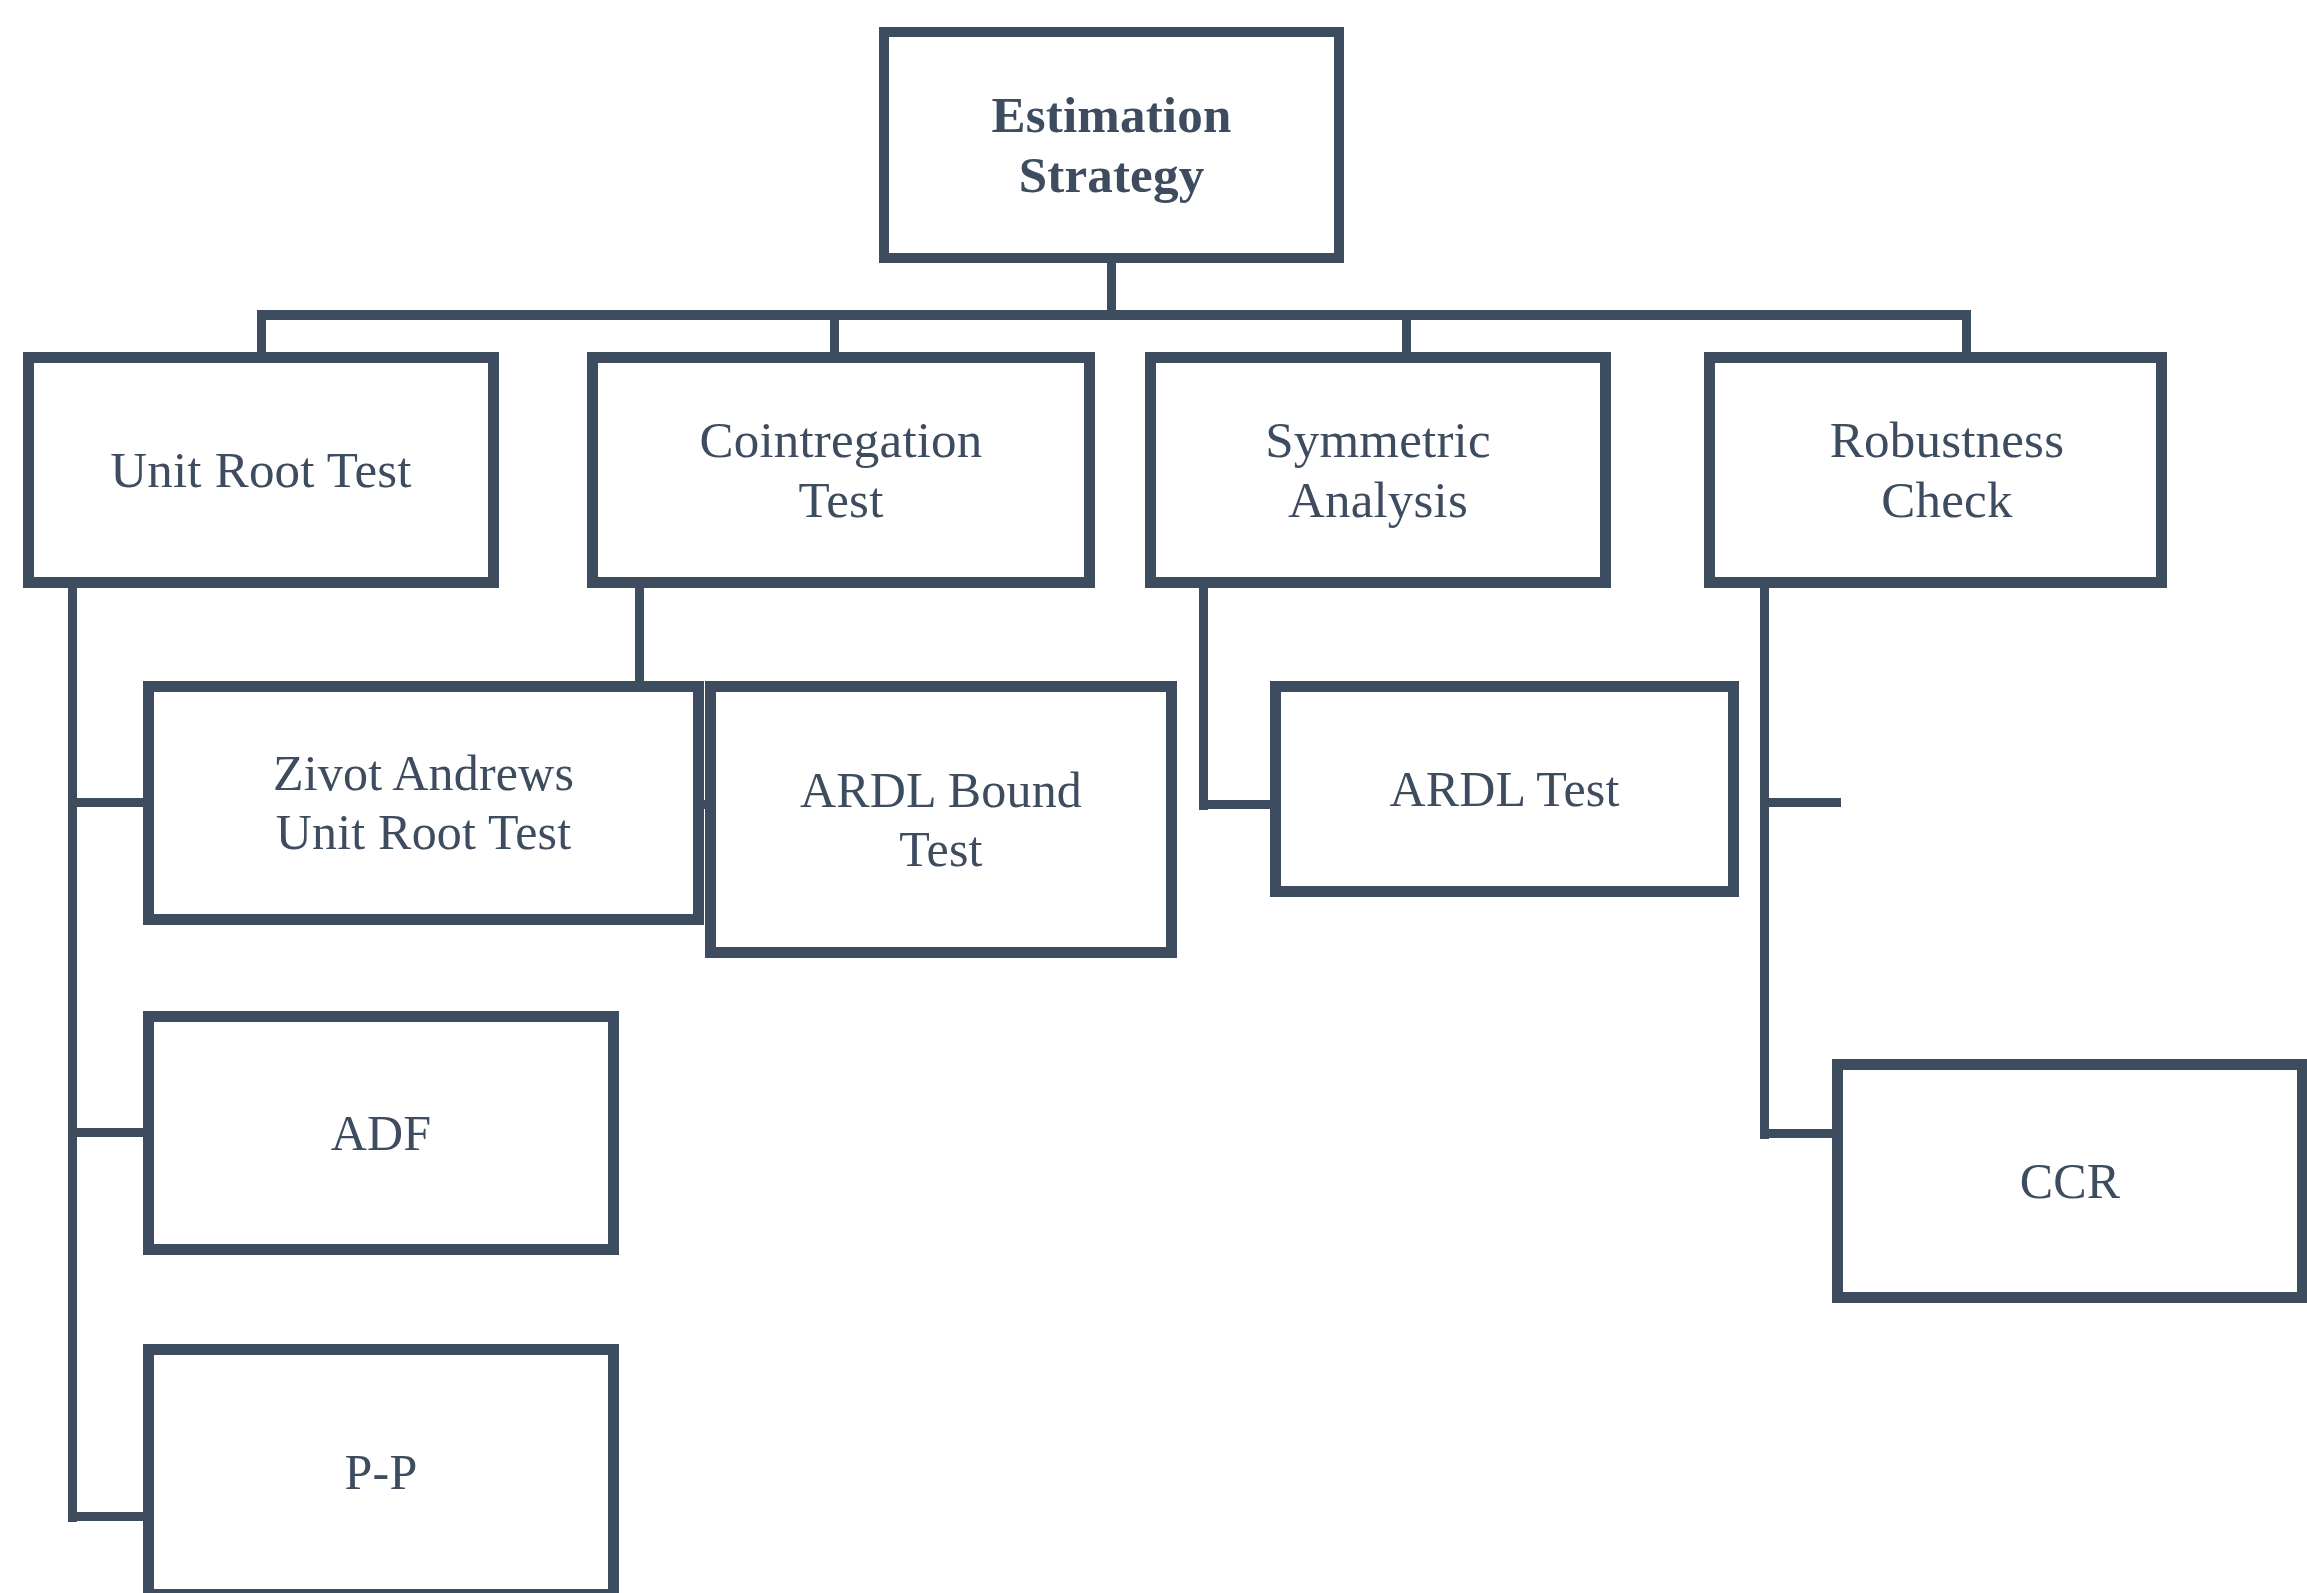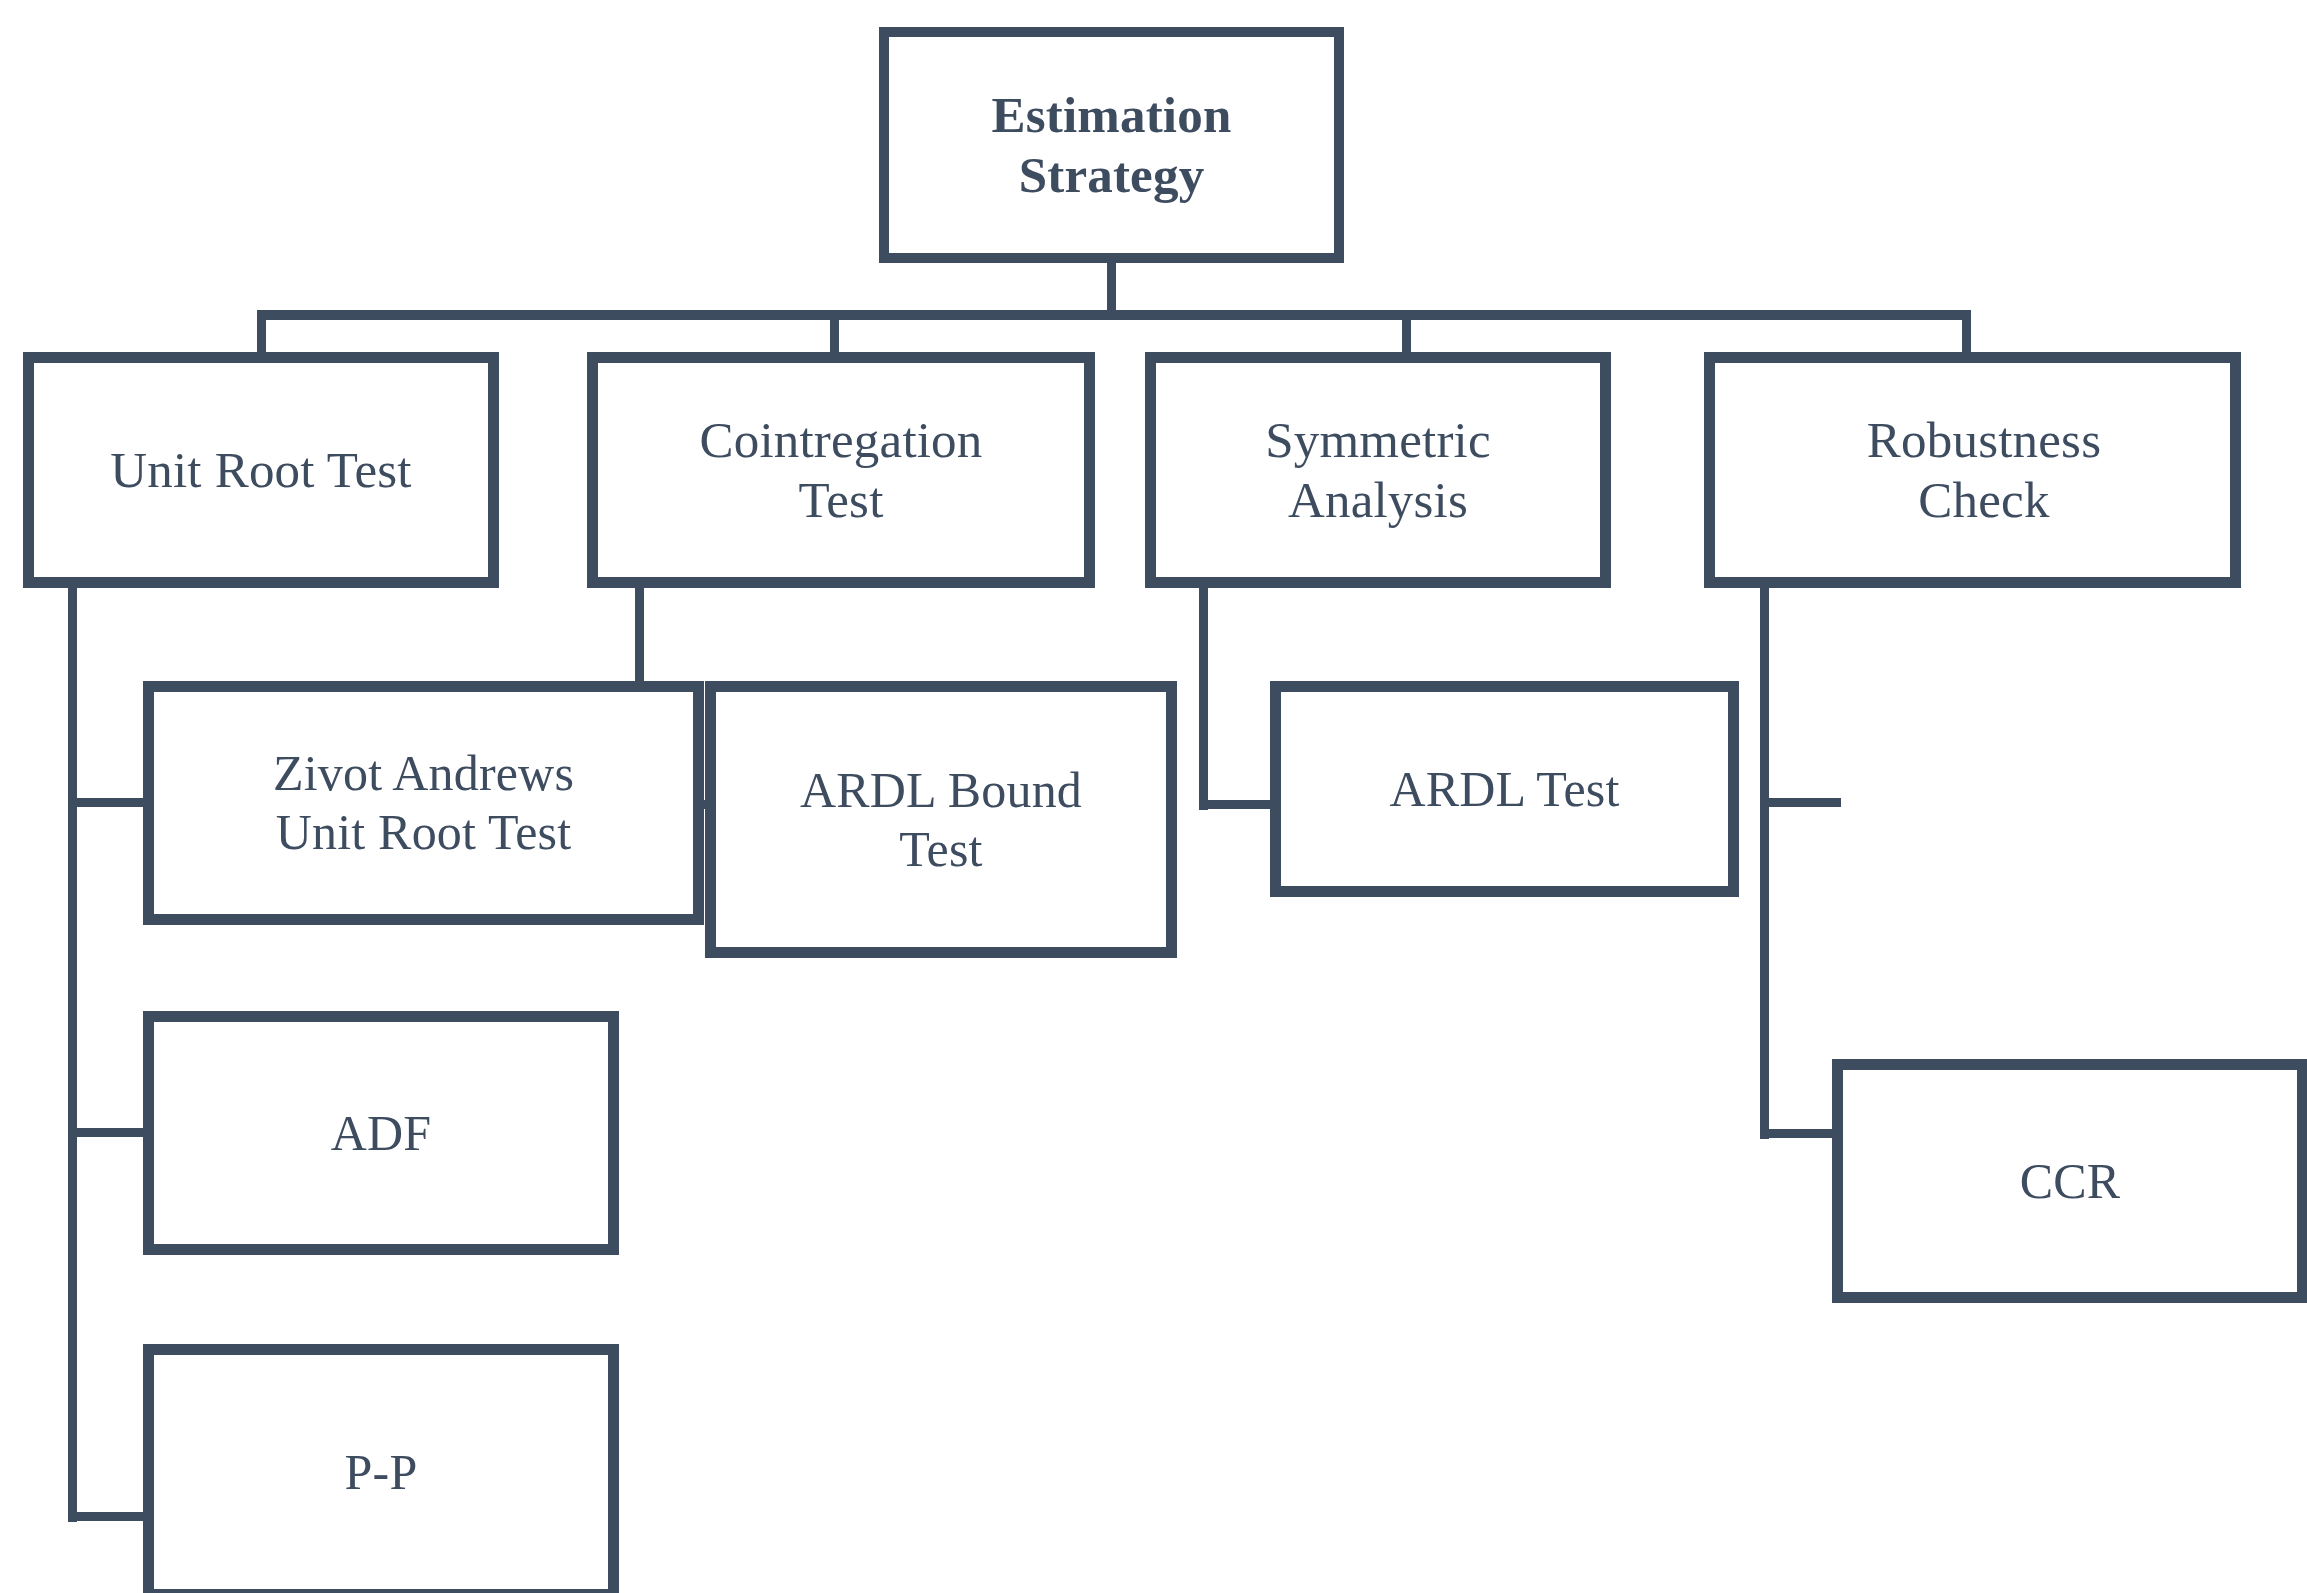--- a/index.html
+++ b/index.html
@@ -49,21 +49,21 @@
   }
   
   .level2 {
     top: 352px;
     height: 236px;
   }
   .level2 .label { font-size: 51px; }
   #node-unit-root       { left: 23px;   width: 476px; }
   #node-cointregation   { left: 587px;  width: 508px; }
   #node-symmetric       { left: 1145px; width: 466px; }
-  #node-robustness      { left: 1704px; width: 537px; padding-left: 23px; }
+  #node-robustness      { left: 1704px; width: 463px; padding-left: 23px; }
   
   .level3 .label { font-size: 50px; }
   #node-zivot   { left: 143px;  top: 681px;  width: 561px; height: 244px; }
   #node-adf     { left: 143px;  top: 1011px; width: 476px; height: 244px; text-align: center; }
   #node-pp      { left: 143px;  top: 1344px; width: 476px; height: 256px; }
   #node-ardl-bound { left: 705px;  top: 681px; width: 472px; height: 277px; }
   #node-ardl-test  { left: 1270px; top: 681px; width: 469px; height: 216px; }
   #node-fmols   { left: 1832px; top: 681px;  width: 476px; height: 244px; }
   #node-ccr     { left: 1832px; top: 1011px; width: 476px; height: 244px; margin-top: 48px; }
   

